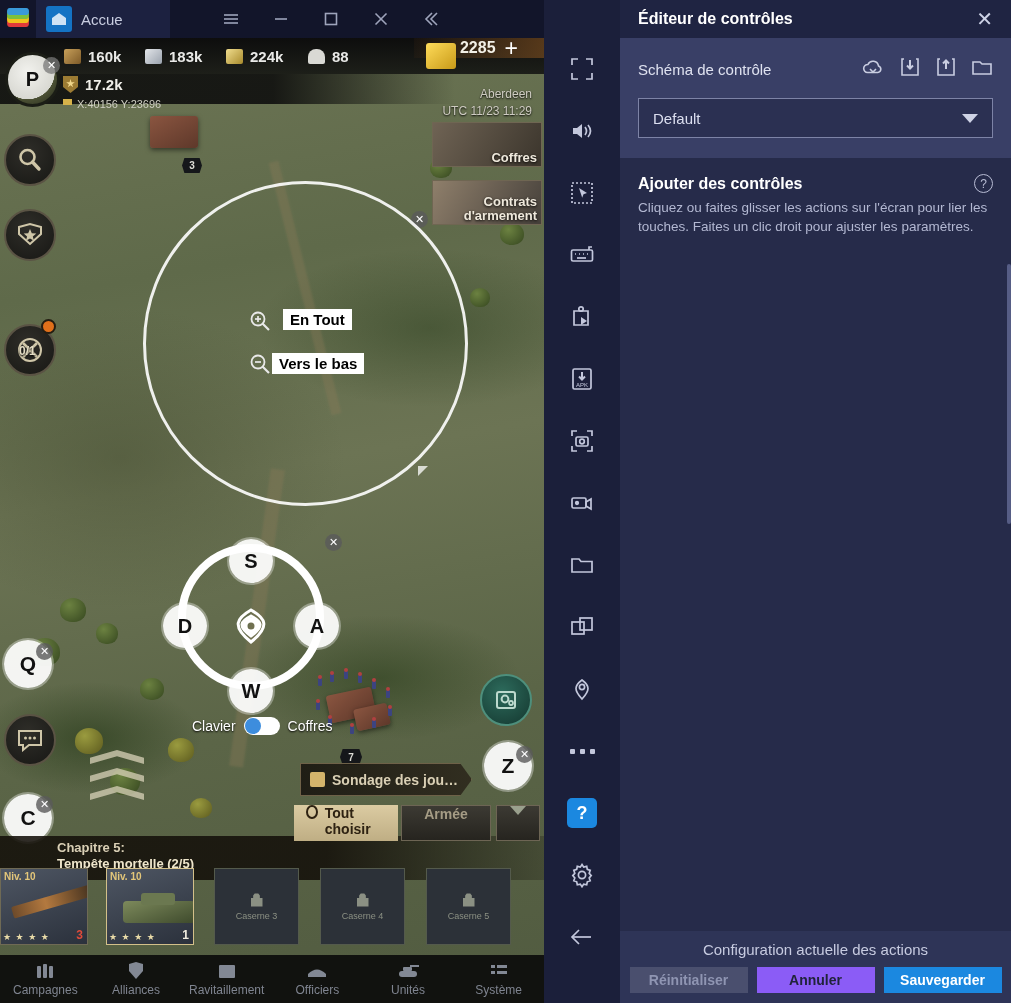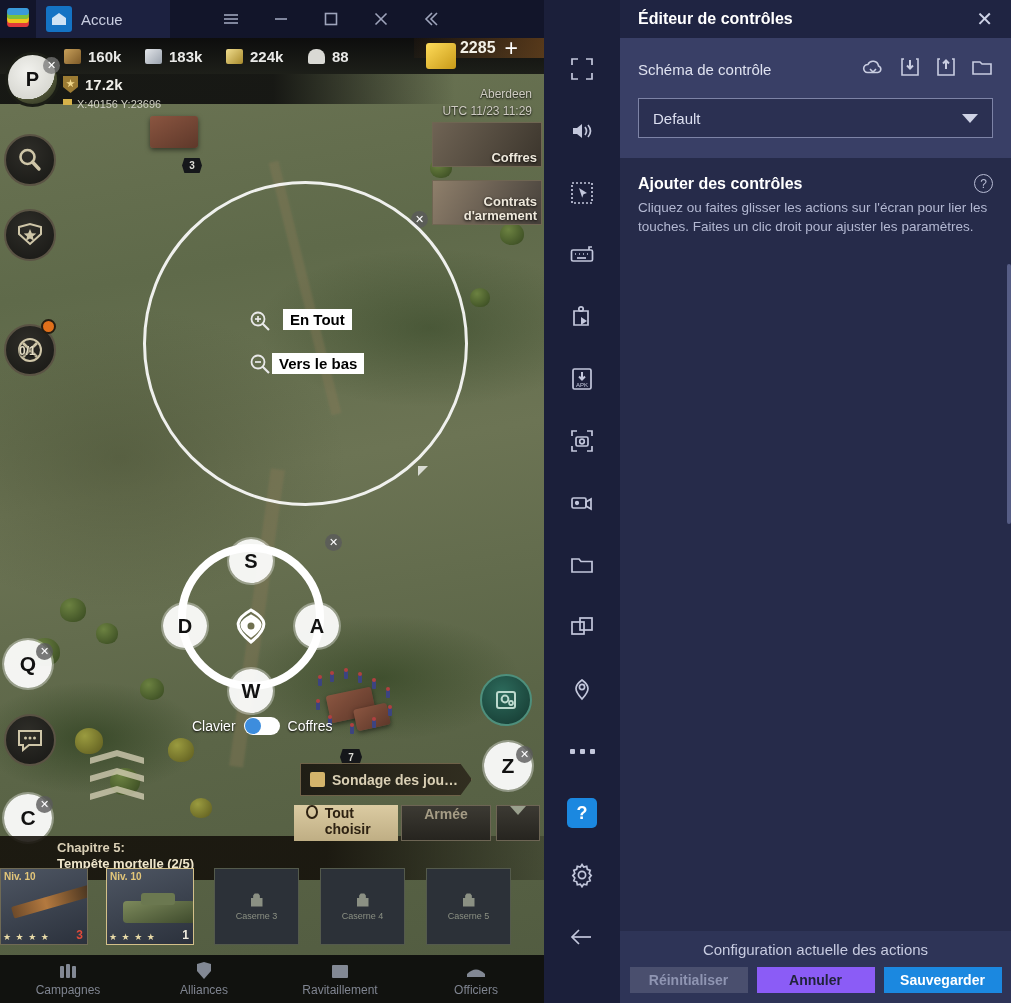--- a/index.html
+++ b/index.html
@@ -508,20 +508,37 @@
             <rect x="3" y="4" width="16" height="13" rx="1"></rect>
           </svg>
         <span class="nlbl">Ravitaillement</span>
       </div>
       <div class="it">
         <svg width="24" height="20" viewBox="0 0 24 20">
             <path d="M3 13 q9-9 18 0 v3 H3 Z"></path>
           </svg>
         <span class="nlbl">Officiers</span>
       </div>
+      <div class="it">
+        <svg width="24" height="20" viewBox="0 0 24 20">
+            <rect x="3" y="10" width="18" height="6" rx="3"></rect>
+            <rect x="7" y="6" width="9" height="4" rx="1"></rect>
+            <rect x="14" y="4" width="9" height="2"></rect>
+          </svg>
+        <span class="nlbl">Unités</span>
+      </div>
+      <div class="it">
+        <svg width="22" height="20" viewBox="0 0 22 20">
+            <rect x="3" y="4" width="4" height="3"></rect>
+            <rect x="9" y="4" width="10" height="3"></rect>
+            <rect x="3" y="10" width="4" height="3"></rect>
+            <rect x="9" y="10" width="10" height="3"></rect>
+          </svg>
+        <span class="nlbl">Système</span>
+      </div>
     </div>
   </div>
 
   <div class="sidebar">
     <div style="height:38px;"></div>
     <div class="sb-item">
       <svg width="26" height="26" viewBox="0 0 26 26">
           <polyline points="3,9 3,3 9,3"></polyline>
           <polyline points="17,3 23,3 23,9"></polyline>
           <polyline points="23,17 23,23 17,23"></polyline>

